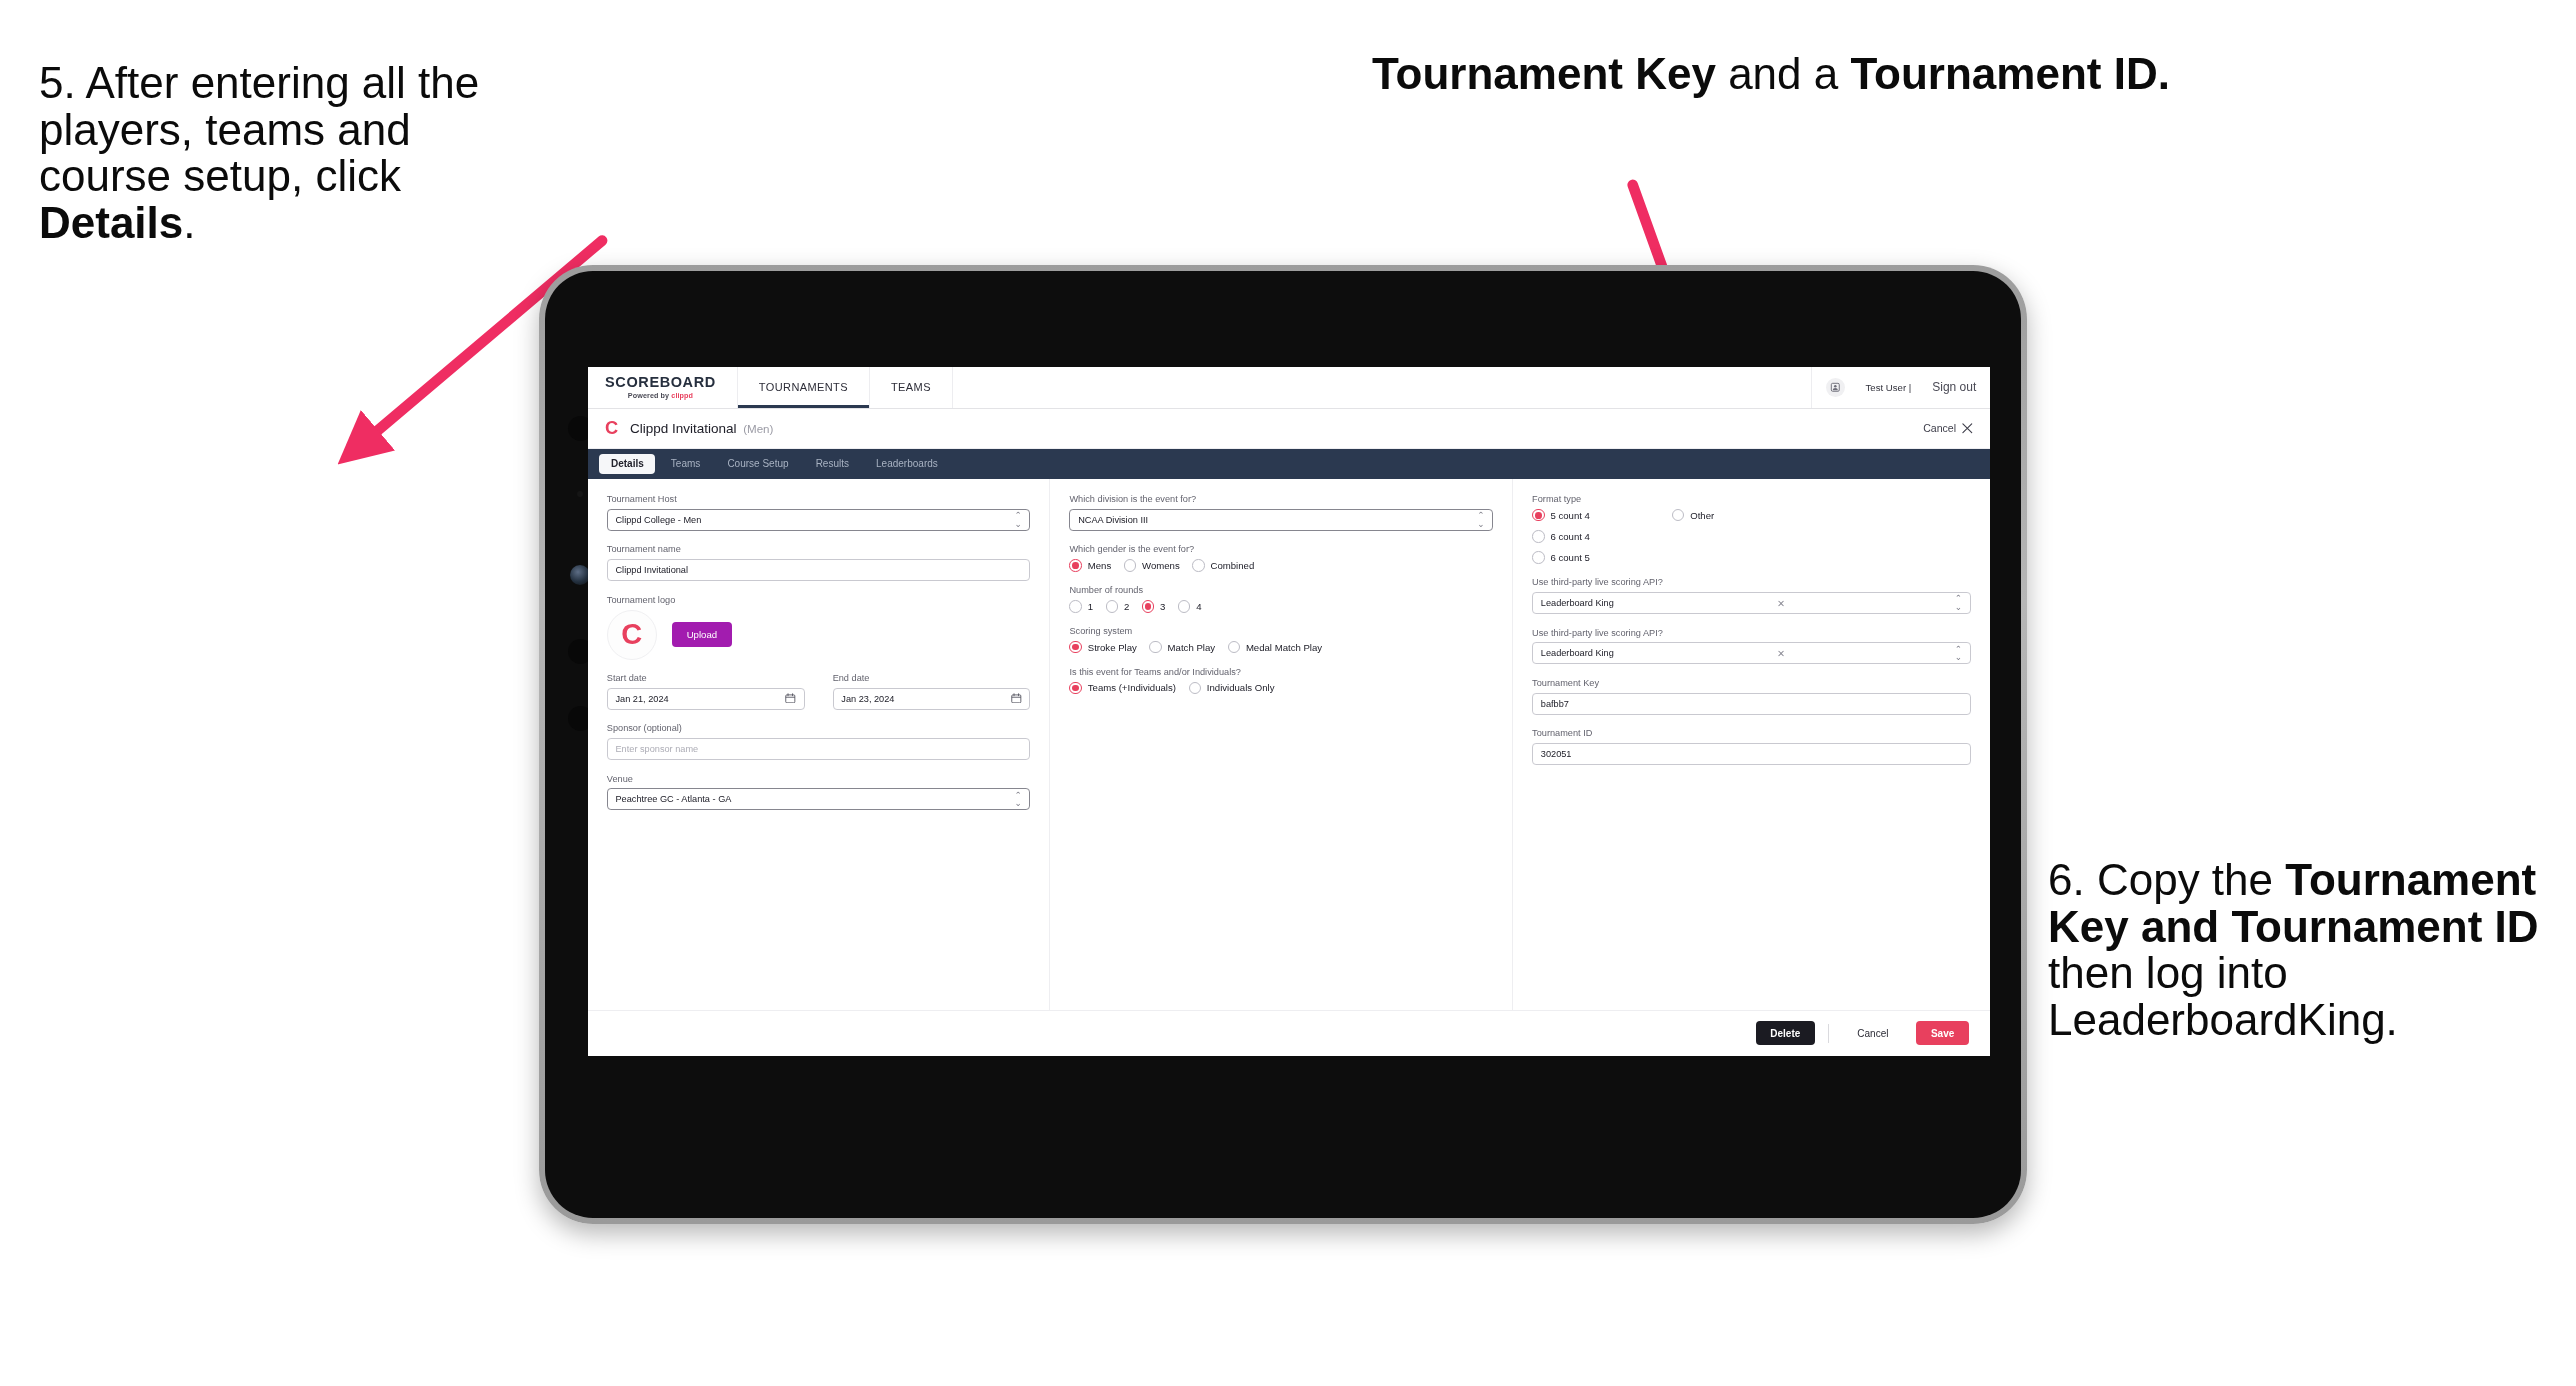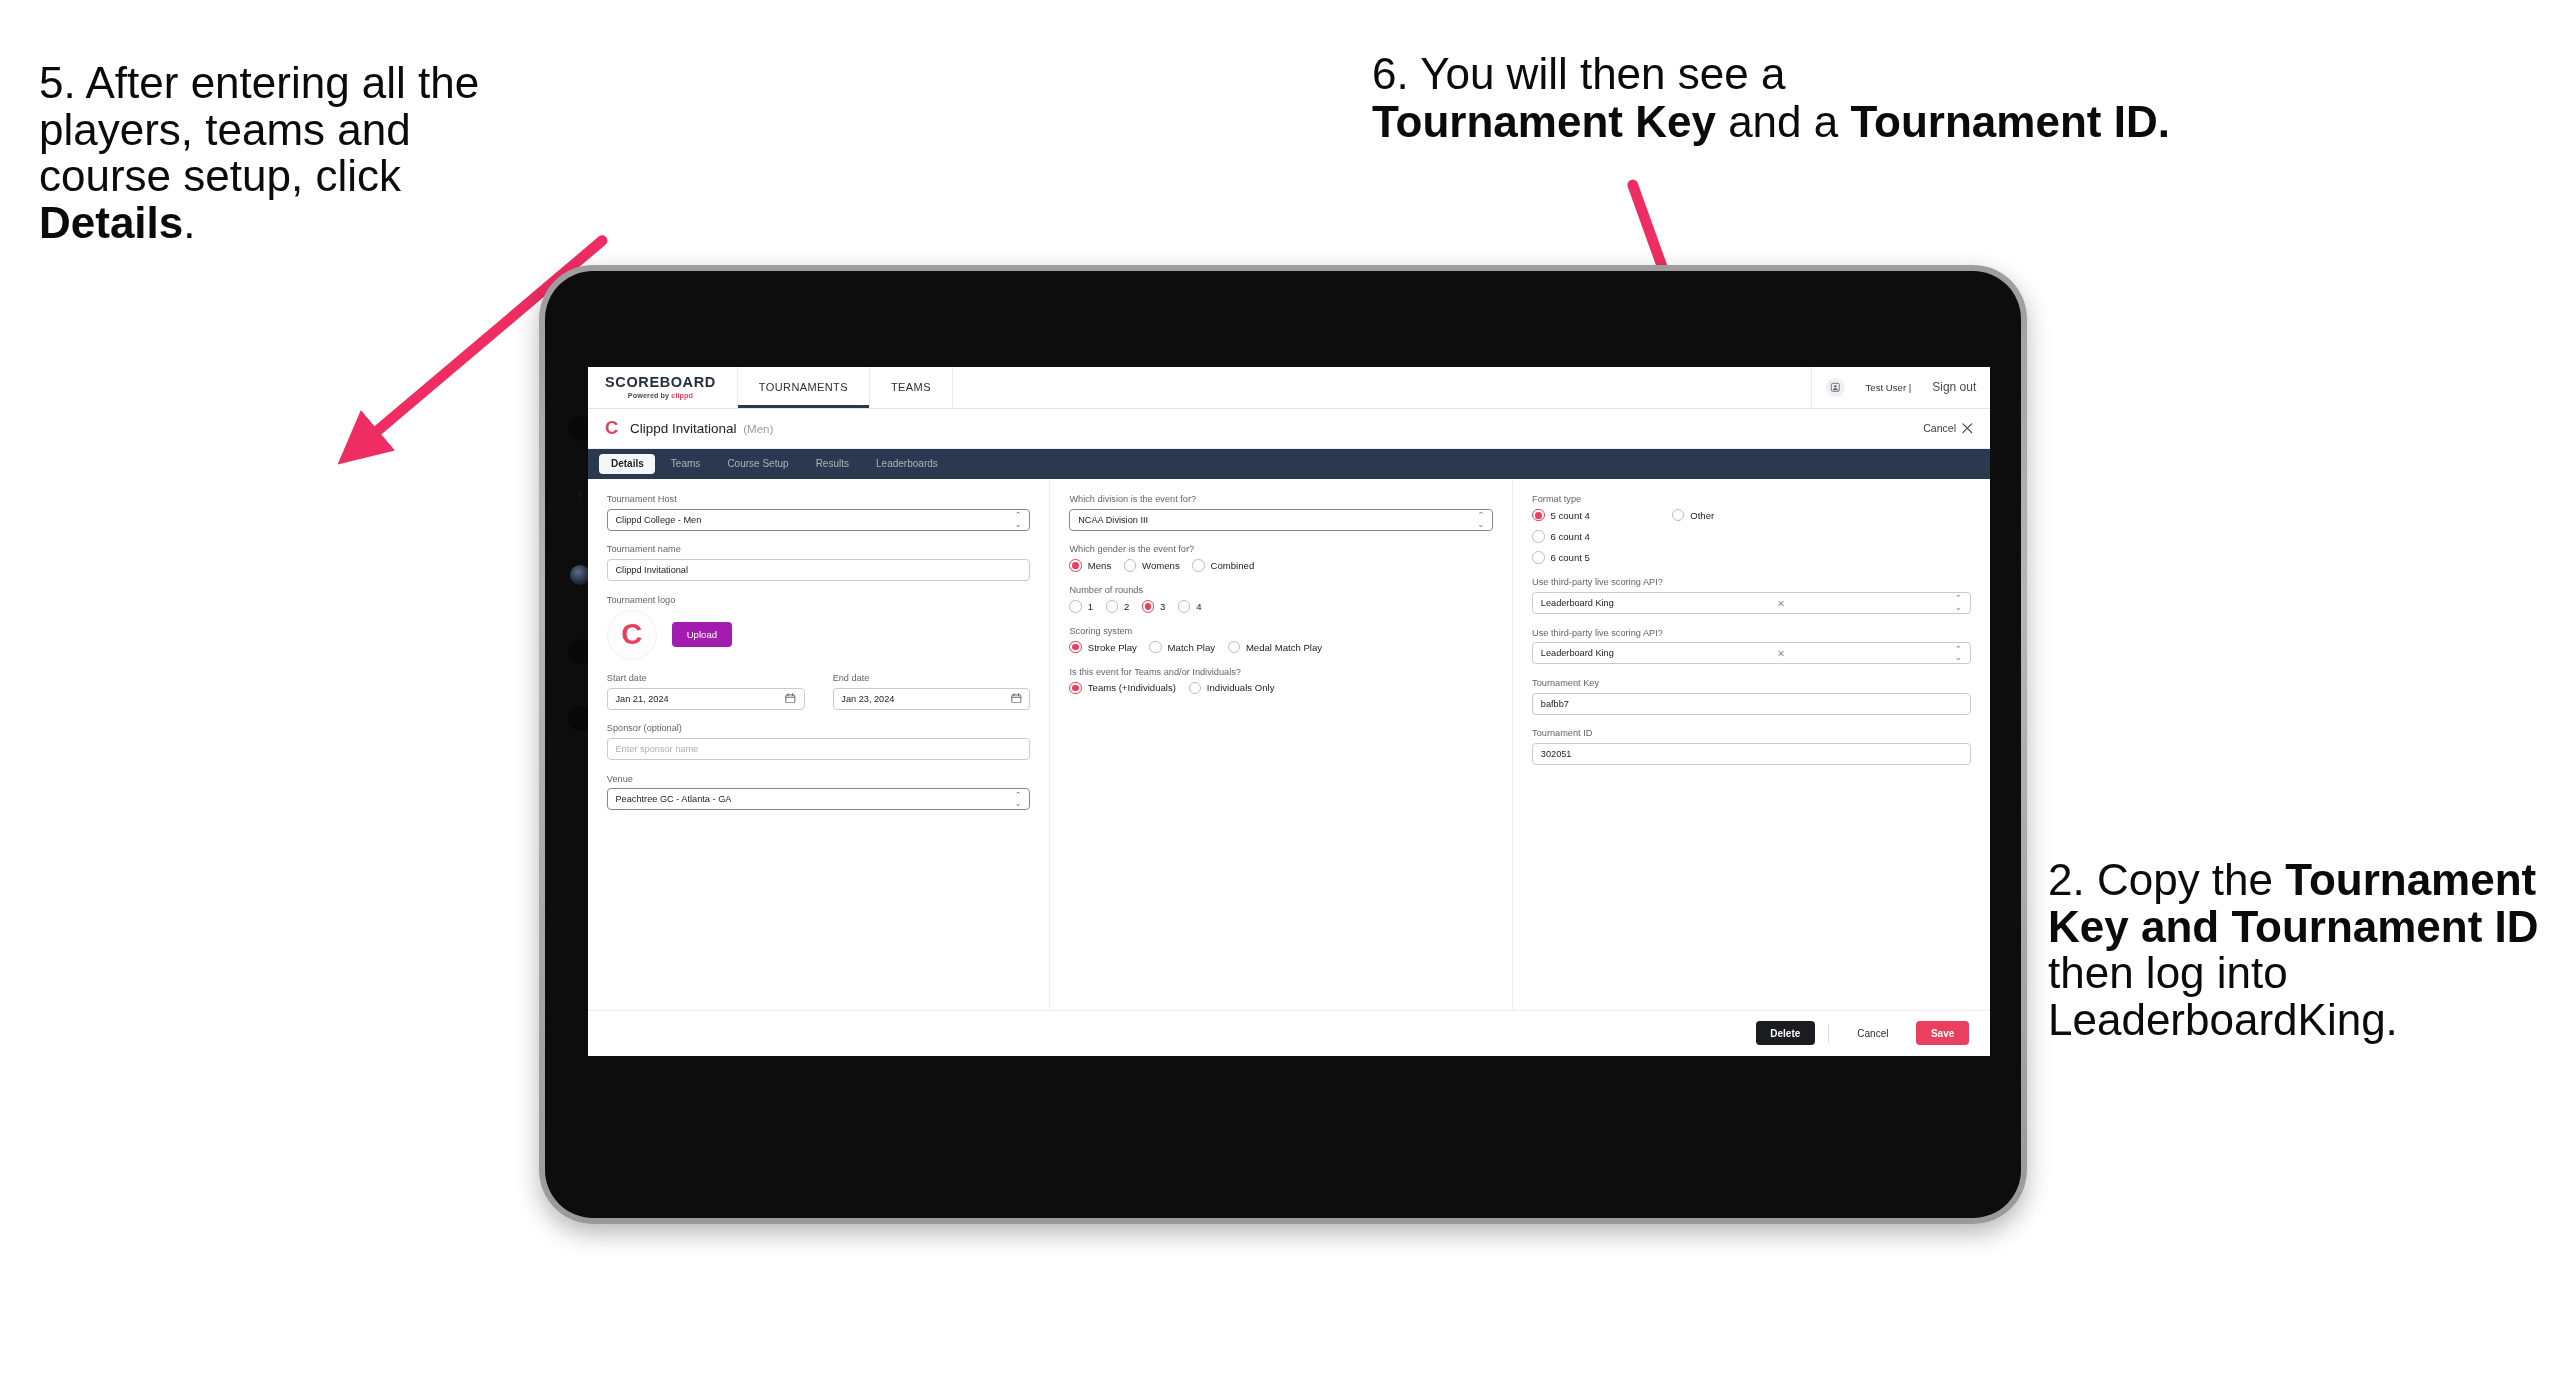--- a/index.html
+++ b/index.html
@@ -148,28 +148,27 @@
 </head>
 <body>
 
 <div class="stage">
 
   <div class="annot" id="annot-5">
     <span>5. After entering all the players, teams and course setup, click </span><b>Details</b><span>.</span>
   </div>
 
   <div class="annot" id="annot-6">
-    <div>6. You will then see a</div>
     <div>
       <b>Tournament Key</b><span> and a </span><b>Tournament ID.</b>
     </div>
   </div>
 
   <div class="annot" id="annot-7">
-    <span>2. Copy the </span><b>Tournament Key and Tournament ID</b><span> then log into LeaderboardKing.</span>
+    <span>6. Copy the </span><b>Tournament Key and Tournament ID</b><span> then log into LeaderboardKing.</span>
   </div>
 
   <svg class="arrow" id="arrow-details" viewBox="0 0 310 260">
     <defs>
       <marker id="ah1" markerWidth="5" markerHeight="5" refX="3.2" refY="2.5" orient="auto">
         <path d="M0,0 L5,2.5 L0,5 z" fill="#ef2d62"></path>
       </marker>
     </defs>
     <line x1="295" y1="10" x2="35" y2="230" stroke="#ef2d62" stroke-width="11" marker-end="url(#ah1)" stroke-linecap="round"></line>
   </svg>

